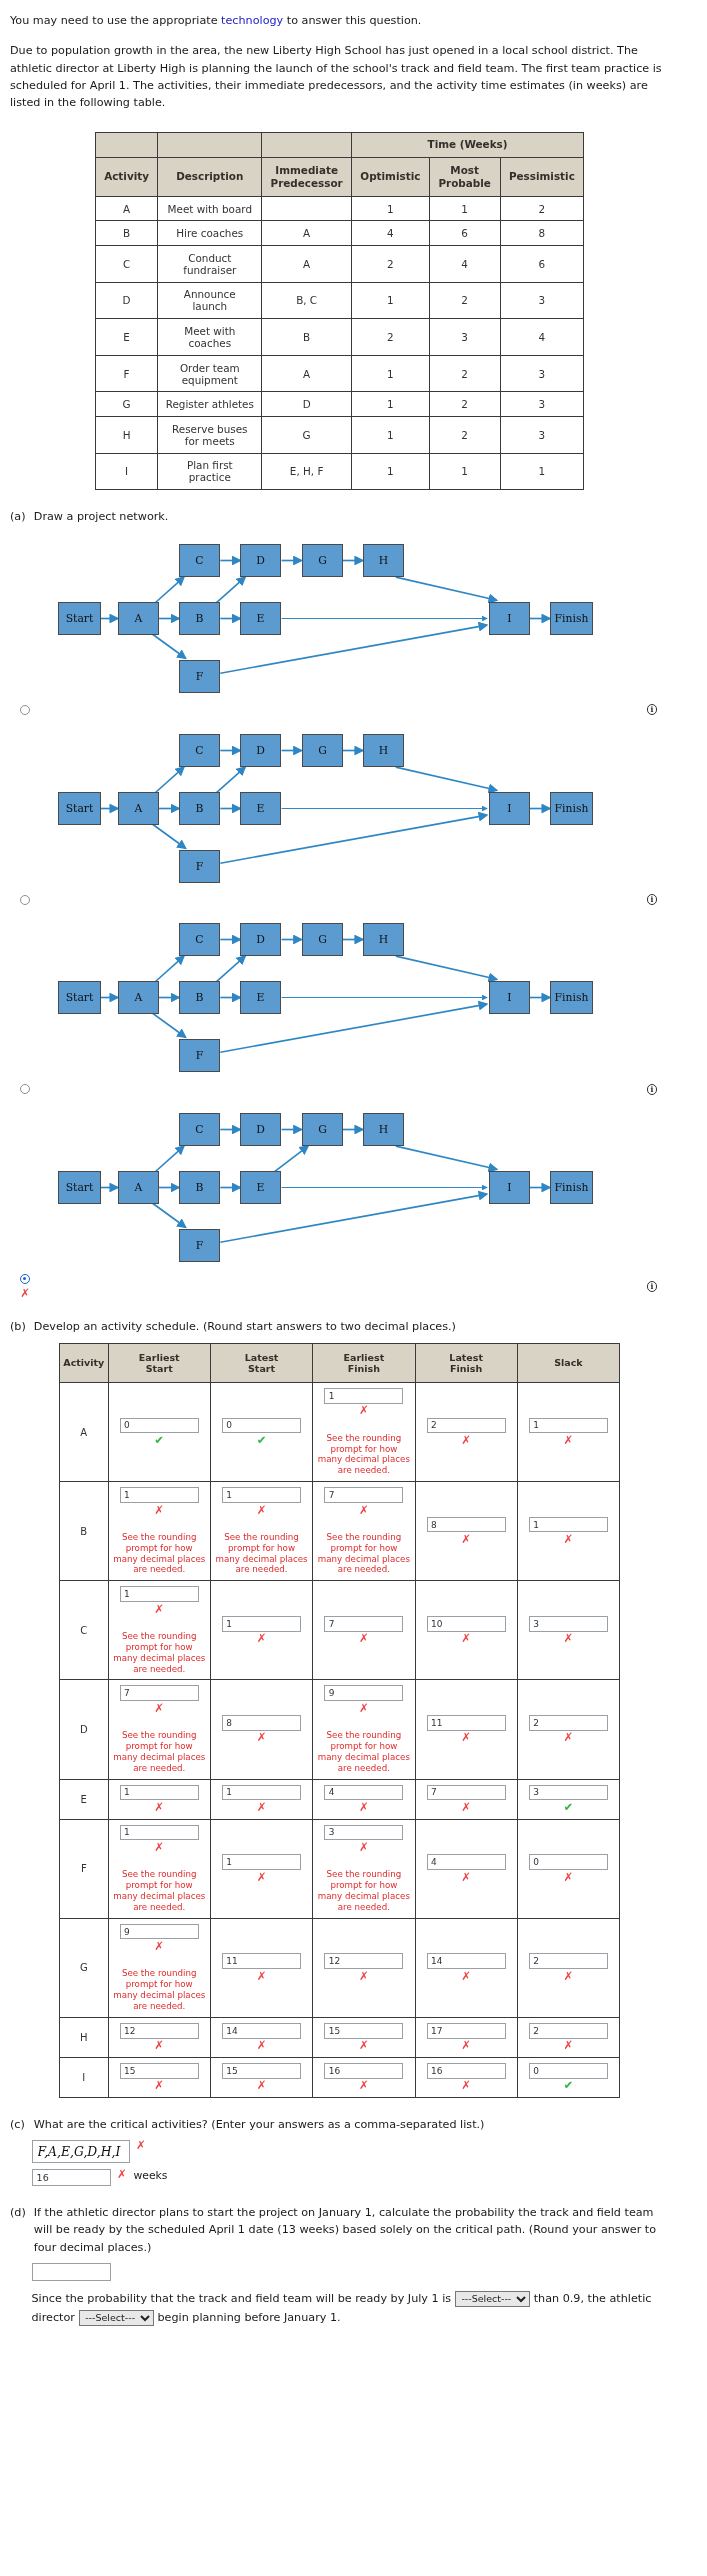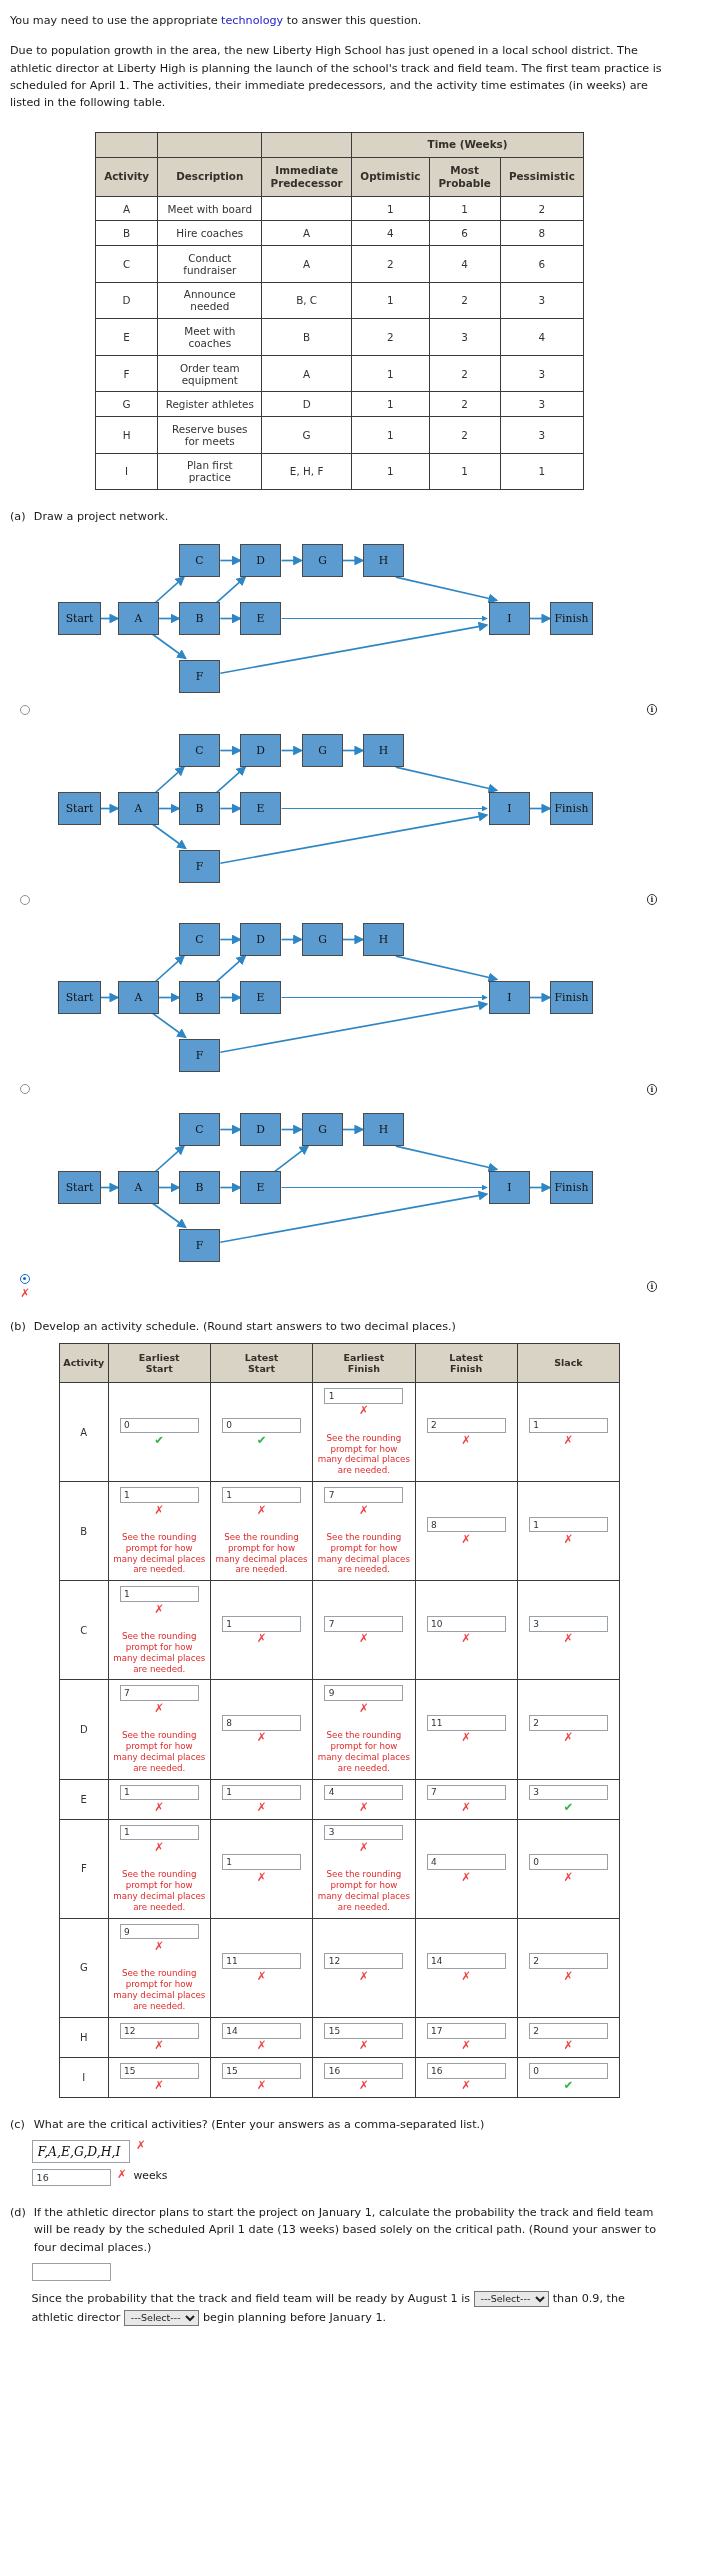--- a/index.html
+++ b/index.html
@@ -175,21 +175,21 @@
           <tr>
             <td>C</td>
             <td>Conduct fundraiser</td>
             <td>A</td>
             <td>2</td>
             <td>4</td>
             <td>6</td>
           </tr>
           <tr>
             <td>D</td>
-            <td>Announce needed</td>
+            <td>Announce launch</td>
             <td>B, C</td>
             <td>1</td>
             <td>2</td>
             <td>3</td>
           </tr>
           <tr>
             <td>E</td>
             <td>Meet with coaches</td>
             <td>B</td>
             <td>2</td>
@@ -755,21 +755,21 @@
     <span class="lbl">(d)</span>
     <span class="txt">If the athletic director plans to start the project on January 1, calculate the probability the track and field team will be ready by the scheduled April 1 date (13 weeks) based solely on the critical path. (Round your answer to four decimal places.)</span>
   </div>
 
   <div class="answer-row">
     <input class="blank-ans" type="text" value="" style="">
   </div>
 
 
   <div class="sub" style="margin-top:8.3px">
-    <span>Since the probability that the track and field team will be ready by August 1 is</span>
+    <span>Since the probability that the track and field team will be ready by July 1 is</span>
     <select class="sel">
       <option id="sel-opt-1">---Select---</option>
     </select>
     <span>than 0.9, the athletic director</span>
     <select class="sel">
       <option id="sel-opt-2">---Select---</option>
     </select>
     <span>begin planning before January 1.</span>
   </div>
 

